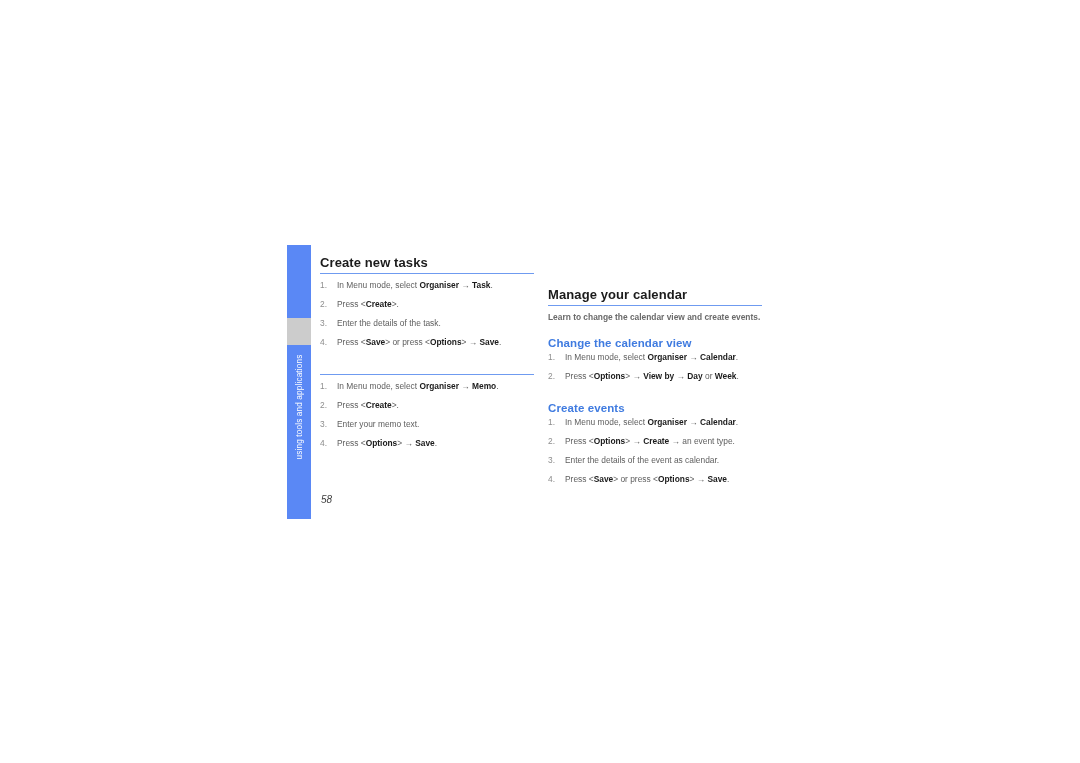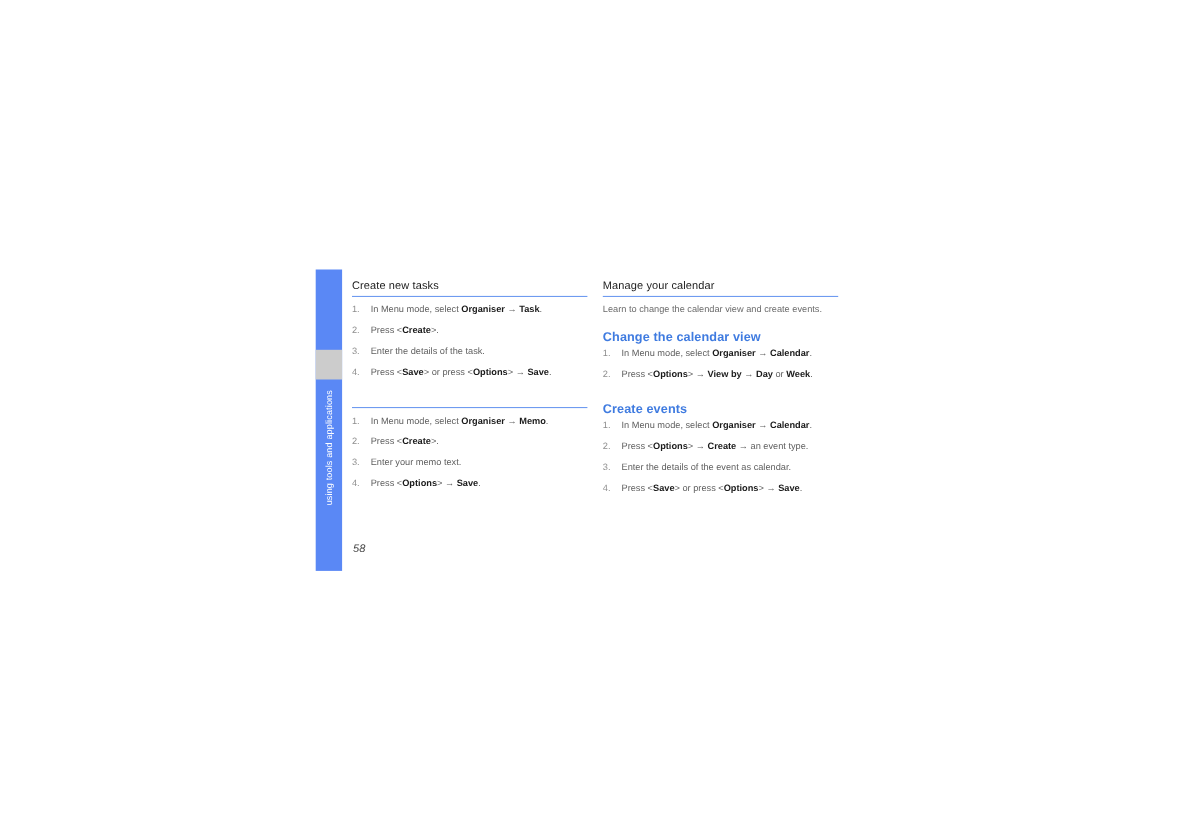--- a/index.html
+++ b/index.html
@@ -68,26 +68,26 @@
     font-style: italic;
   }
 
   
   .col {
     position: absolute;
     top: 255px;
     width: 214px;
   }
   .col-left  { left: 320px; }
-  .col-right { left: 548px; }
+  .col-right { left: 548px; margin-top: 32px; }
 
   
   .h-major {
-    font-size: 10px;
-    font-weight: normal;
+    font-size: 13px;
+    font-weight: bold;
     color: #1b1b1b;
     margin: 0;
     padding: 0 0 3px 0;
     letter-spacing: 0.1px;
   }
   .h-rule {
     height: 1px;
     background: #6f9bf0;
     margin: 0 0 6px 0;
   }
@@ -97,20 +97,21 @@
     color: #3f7be0;
     margin: 0 0 3px 0;
     letter-spacing: 0.1px;
   }
 
   .intro {
     font-size: 8.4px;
     color: #6a6a6a;
     line-height: 11.5px;
     margin: 0 0 13px 0;
+    font-weight: bold;
   }
 
   
   ol.steps {
     list-style: none;
     margin: 0;
     padding: 0;
   }
   ol.steps li {
     position: relative;

